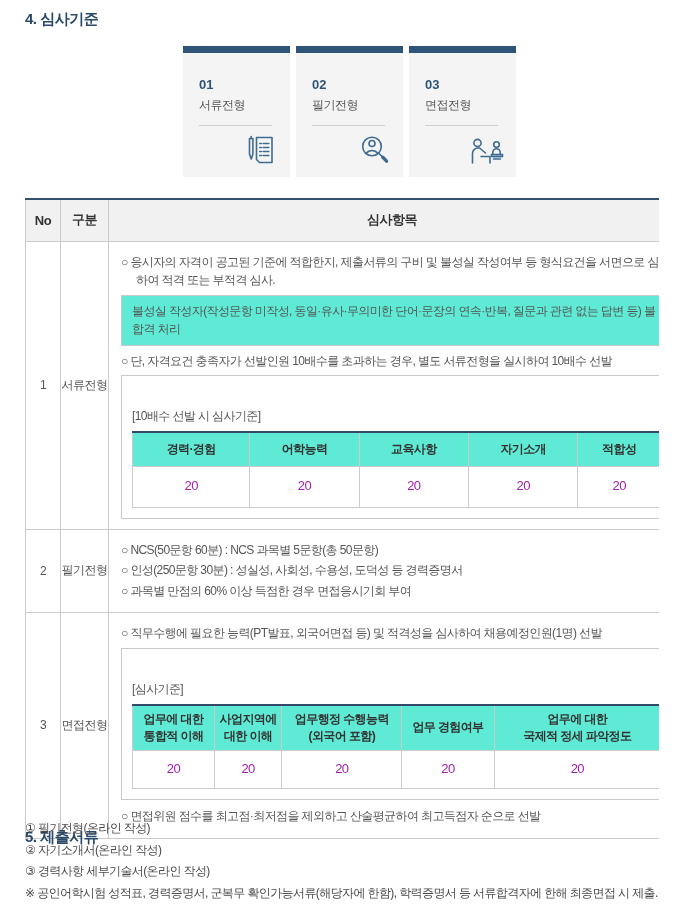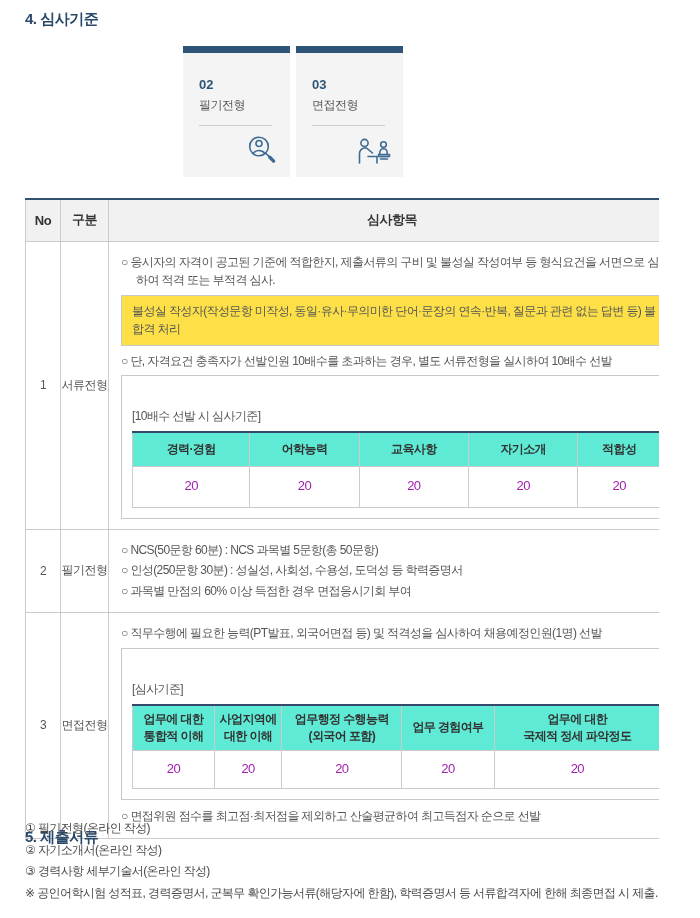--- a/index.html
+++ b/index.html
@@ -27,21 +27,21 @@
   .main-table { width:651px; border-top:2px solid #32516e; }
   .main-table > tbody > tr > th,
   .main-table > tbody > tr > td { border:1px solid #cbcbcb; }
   .main-table th { background:#f1f1f1; height:42px; font-size:13px; color:#333; font-weight:bold; letter-spacing:-0.5px; }
   .col-no { width:35px; }
   .col-cat { width:48px; }
   td.cell-no, td.cell-cat { text-align:center; font-size:12px; color:#555; letter-spacing:-0.5px; }
   td.cell-content { padding:9px 3px 10px 12px; font-size:12px; color:#555; line-height:1.55; letter-spacing:-0.6px; }
 
   .bullet { padding-left:15px; text-indent:-15px; margin:2px 0; }
-  .note-box { border:1px solid #c9c9c9; background:#fde047; padding:6px 10px; margin:5px 0 6px 0; }
+  .note-box { border:1px solid #c9c9c9; background:#5eead4; padding:6px 10px; margin:5px 0 6px 0; }
   .criteria-box { border:1px solid #c9c9c9; background:#fff; padding:7px 10px 10px 10px; margin-top:5px; }
   .criteria-label { font-size:12px; color:#555;margin-top:24px; }
 
   .inner-table { width:100%; border-collapse:collapse; border-top:2px solid #32496b; margin-top:5px; }
   .inner-table th { background:#5eead4; border:1px solid #cbcbcb; font-size:12px; font-weight:bold; color:#333; text-align:center; letter-spacing:-0.6px; white-space:pre-line; line-height:1.4; }
   .inner-table td { border:1px solid #cbcbcb; text-align:center; font-size:13px; color:#a21caf; }
   .it-r1 th { height:34px; }
   .it-r1 td { height:41px; }
   .it-r3 th { height:46px; }
   .it-r3 td { height:38px; }
@@ -57,20 +57,39 @@
 </style>
 </head>
 <body>
 
 <div class="page">
 
   <div class="sec-title t4">4. 심사기준</div>
 
   <div class="steps">
 
+    <div class="step-card">
+      <div class="step-bar"></div>
+      <div class="step-body">
+        <div class="step-num">01</div>
+        <div class="step-label">서류전형</div>
+        <div class="step-divider"></div>
+        <span class="step-icon">
+          <svg width="34" height="34" viewBox="0 0 34 34" fill="none" stroke="#3f6b92" stroke-width="1.6" stroke-linecap="round" stroke-linejoin="round">
+            <path d="M7.2 5.5 V3.5"></path>
+            <path d="M5.5 5.5 h3.4 v15.5 l-1.7 5 l-1.7 -5 z"></path>
+            <path d="M12.5 4.5 h15.5 v25 h-12.5 l-3 -3 z"></path>
+            <path d="M15.8 10.5 h1.6 M19.2 10.5 h5.6"></path>
+            <path d="M15.8 14.5 h1.6 M19.2 14.5 h5.6"></path>
+            <path d="M15.8 18.5 h1.6 M19.2 18.5 h5.6"></path>
+            <path d="M15.8 22.5 h1.6 M19.2 22.5 h5.6"></path>
+          </svg>
+        </span>
+      </div>
+    </div>
 
     <div class="step-card">
       <div class="step-bar"></div>
       <div class="step-body">
         <div class="step-num">02</div>
         <div class="step-label">필기전형</div>
         <div class="step-divider"></div>
         <span class="step-icon">
           <svg width="34" height="34" viewBox="0 0 34 34" fill="none" stroke="#3f6b92" stroke-width="1.6" stroke-linecap="round" stroke-linejoin="round">
             <circle cx="15" cy="13.5" r="9.3"></circle>
@@ -148,21 +167,21 @@
               </table>
             </div>
           </td>
         </tr>
 
         <tr>
           <td class="cell-no">2</td>
           <td class="cell-cat">필기전형</td>
           <td class="cell-content">
             <div class="bullet">○ NCS(50문항 60분) : NCS 과목별 5문항(총 50문항)</div>
-            <div class="bullet">○ 인성(250문항 30분) : 성실성, 사회성, 수용성, 도덕성 등 학력증명서</div>
+            <div class="bullet">○ 인성(250문항 30분) : 성실성, 사회성, 수용성, 도덕성 등 경력증명서</div>
             <div class="bullet">○ 과목별 만점의 60% 이상 득점한 경우 면접응시기회 부여</div>
           </td>
         </tr>
 
         <tr>
           <td class="cell-no">3</td>
           <td class="cell-cat">면접전형</td>
           <td class="cell-content">
             <div class="bullet">○ 직무수행에 필요한 능력(PT발표, 외국어면접 등) 및 적격성을 심사하여 채용예정인원(1명) 선발</div>
             <div class="criteria-box">

